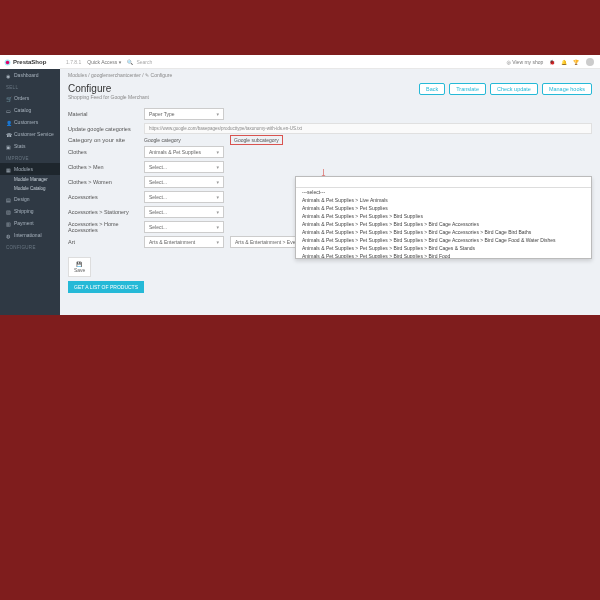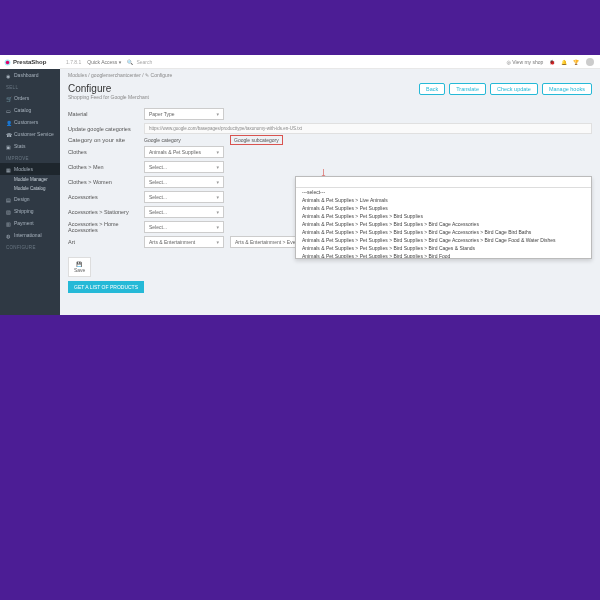--- a/index.html
+++ b/index.html
@@ -1,17 +1,17 @@
 <!DOCTYPE html>
 <html><head>
 <meta charset="utf-8">
 <style>
 *{margin:0;padding:0;box-sizing:border-box;font-family:-apple-system,Arial,sans-serif}
 body{background:#fff;font-size:6px;color:#555}
-.wrap{position:relative;width:600px;height:600px;margin:0 auto;overflow:hidden;background:#4c1d95;display:flex;flex-direction:column;align-items:center}
+.wrap{position:relative;width:600px;height:600px;margin:0 auto;overflow:hidden;background:#7f1d1d;display:flex;flex-direction:column;align-items:center}
 .shot{width:600px;height:260px;margin-top:55px;display:flex;background:#f5f5f5;position:relative}
 .sidebar{width:60px;background:#2f3944;color:#a7b2bd;display:flex;flex-direction:column;font-size:5px}
 .sidebar .logo{background:#fff;height:14px;display:flex;align-items:center;padding:0 4px;color:#333;font-weight:600;font-size:6px}
 .sidebar .logo svg{width:7px;height:7px;margin-right:2px}
 .side-item{padding:3px 6px;display:flex;align-items:center;gap:3px;cursor:pointer}
 .side-item.active{background:#1e262d}
 .side-head{padding:4px 6px 2px;font-size:4.5px;color:#6b7884;text-transform:uppercase;letter-spacing:.3px}
 .sub-item{padding:2px 6px 2px 14px;font-size:4.5px;color:#c7d0d9}
 .main{flex:1;background:#eef1f5;display:flex;flex-direction:column}
 .topbar{height:14px;background:#fff;display:flex;align-items:center;padding:0 6px;gap:6px;border-bottom:1px solid #e8e8e8}

